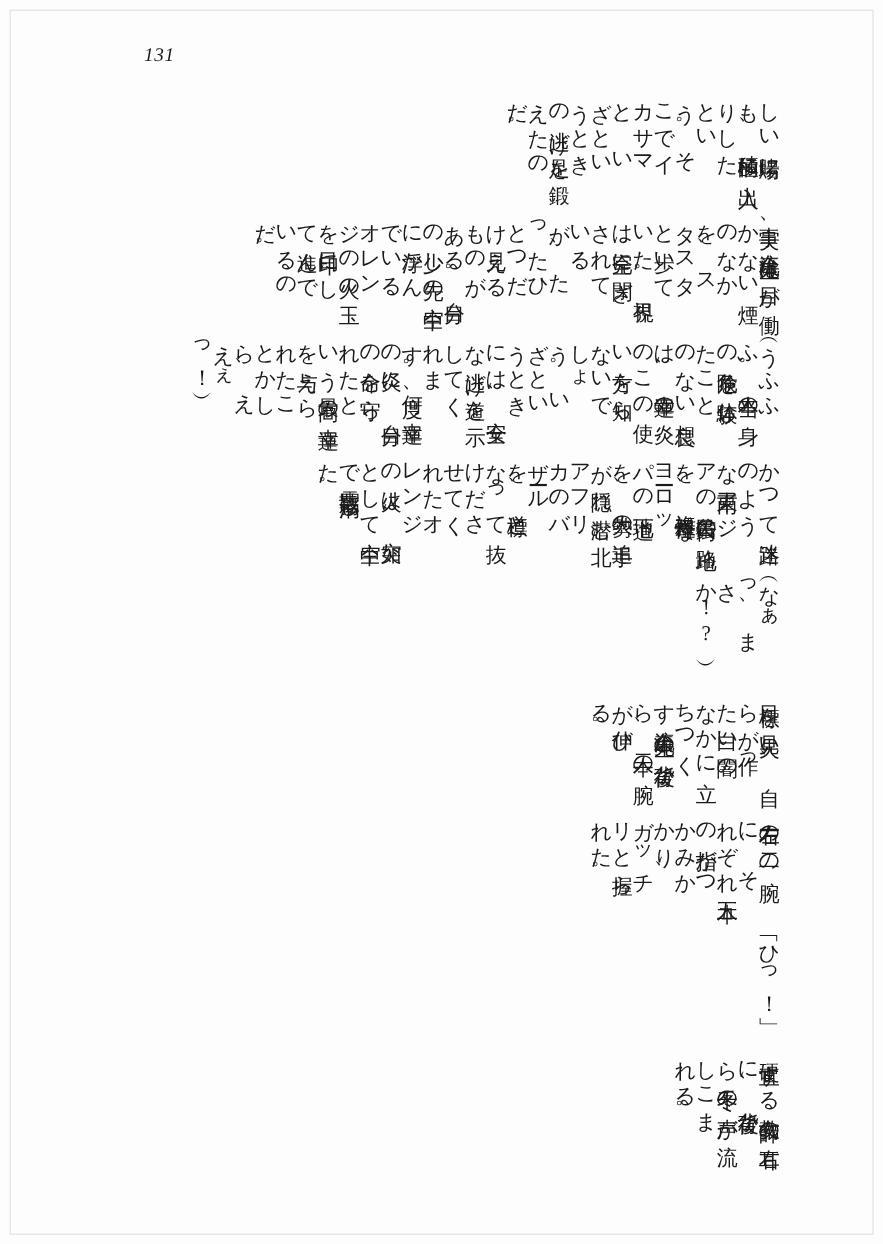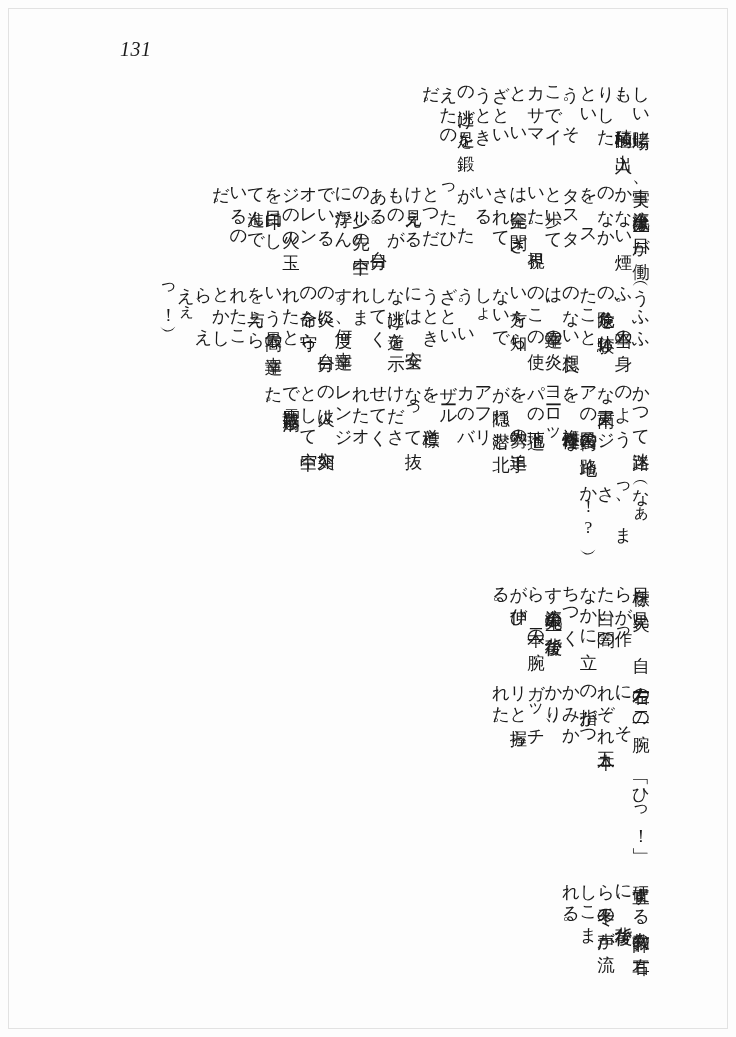--- a/index.html
+++ b/index.html
@@ -28,21 +28,21 @@
     bottom: 8px;
     border: 1px solid #e2e2e2;
     pointer-events: none;
   }
   .folio {
     position: absolute;
     left: 120px;
     top: 38px;
     font-family: "Liberation Serif", "DejaVu Serif", serif;
     font-style: italic;
-    font-size: 20px;
+    font-size: 16px;
     letter-spacing: 0.5px;
     color: #1a1a1a;
   }
   
   .vtext {
     position: absolute;
     top: 74px;
     right: 78px;
     height: 880px;
     width: 560px;

